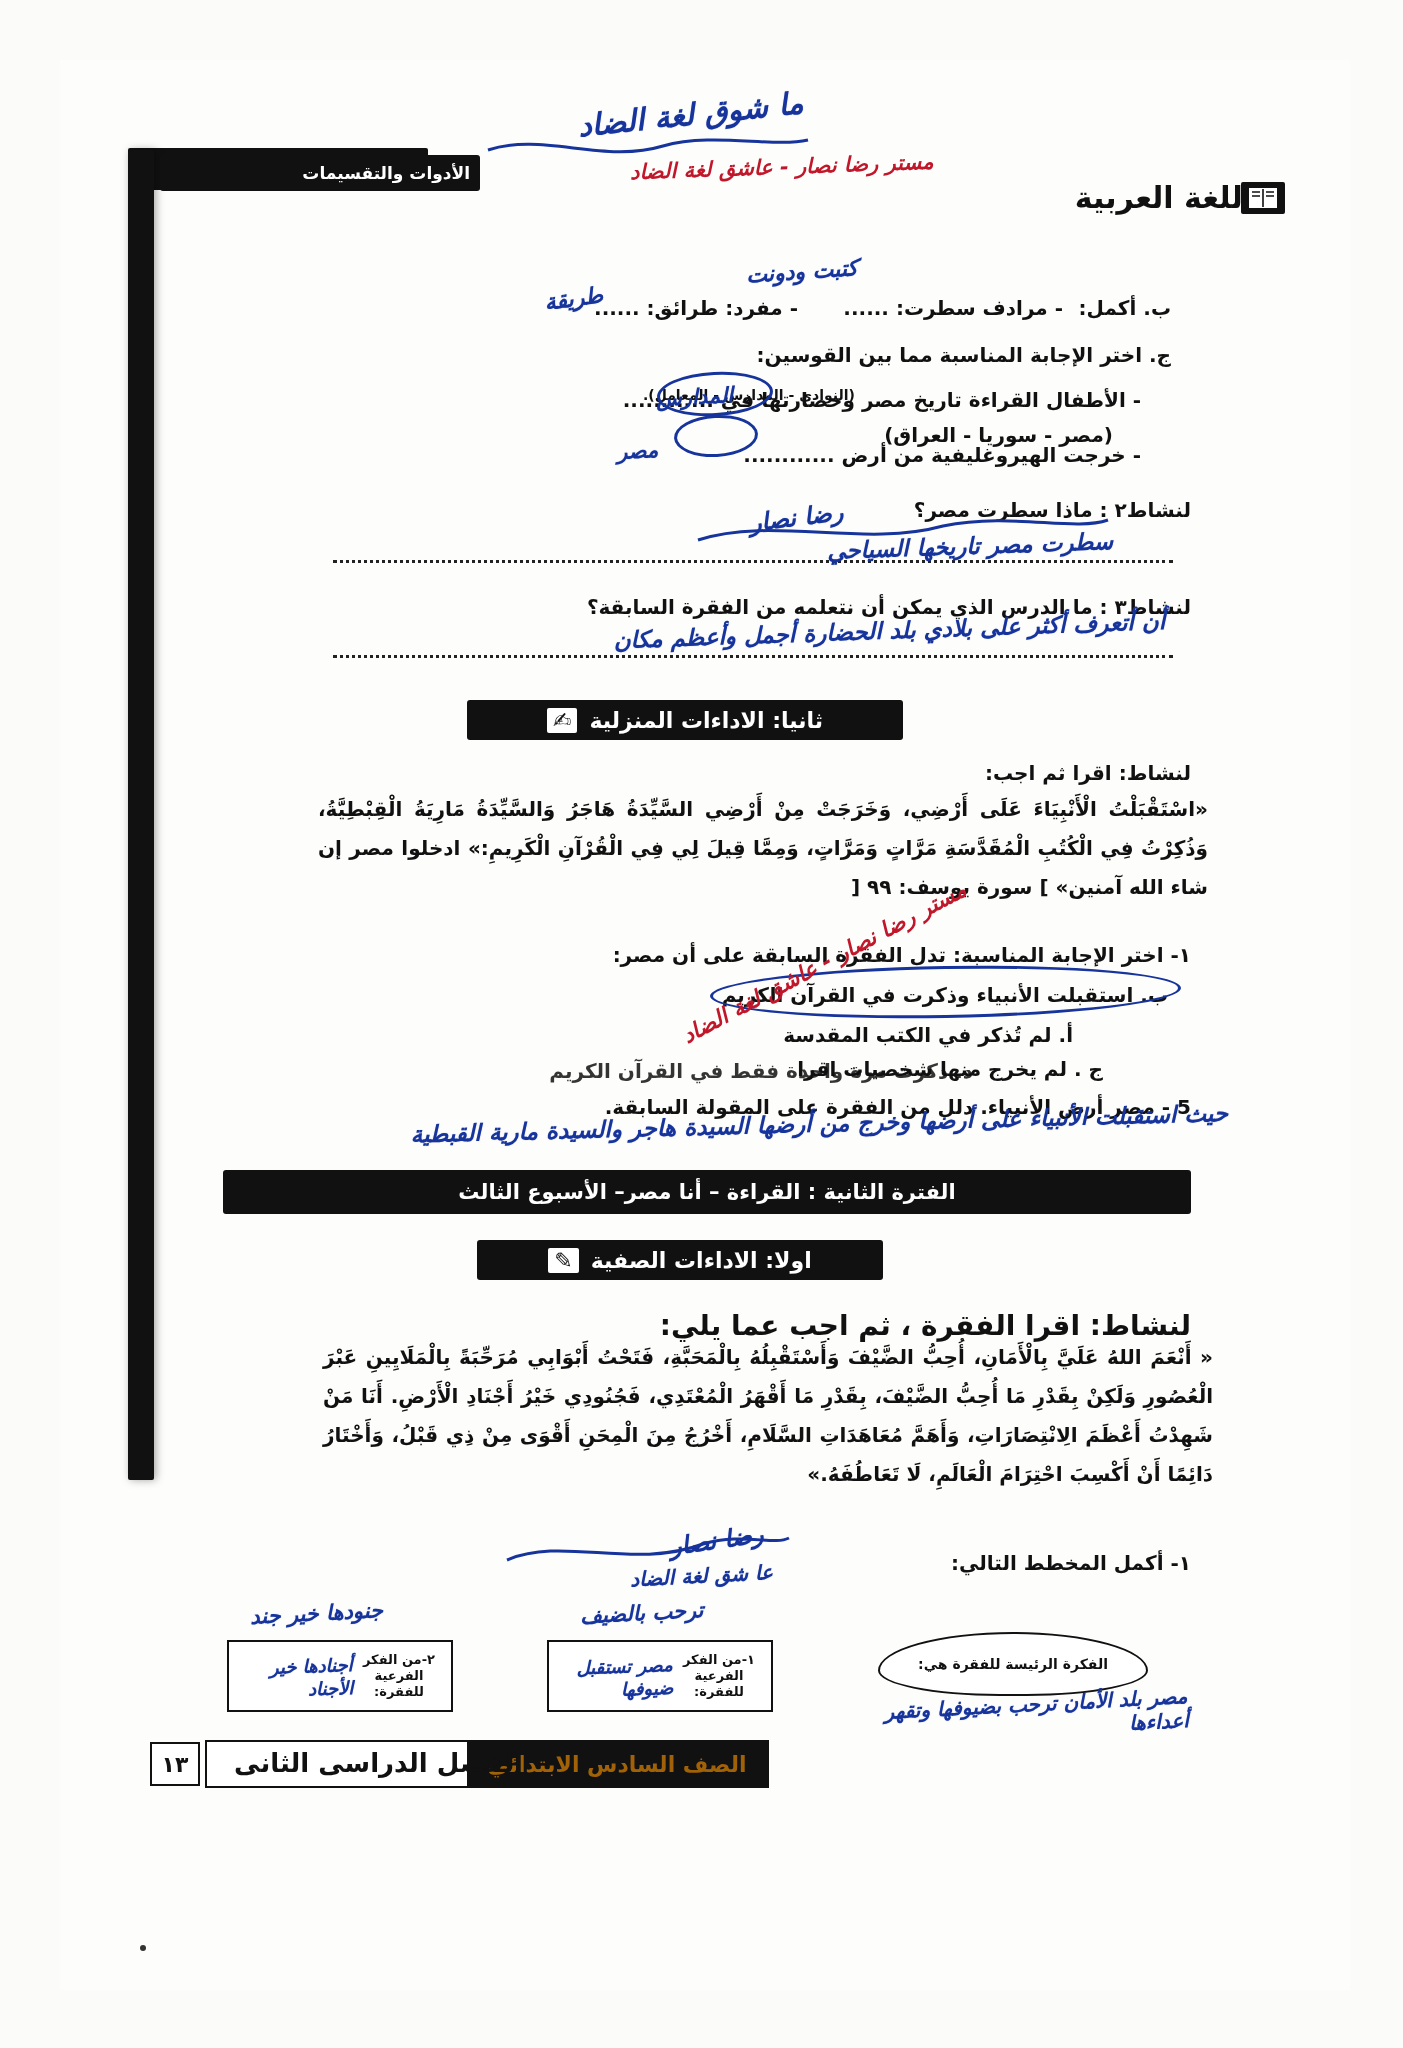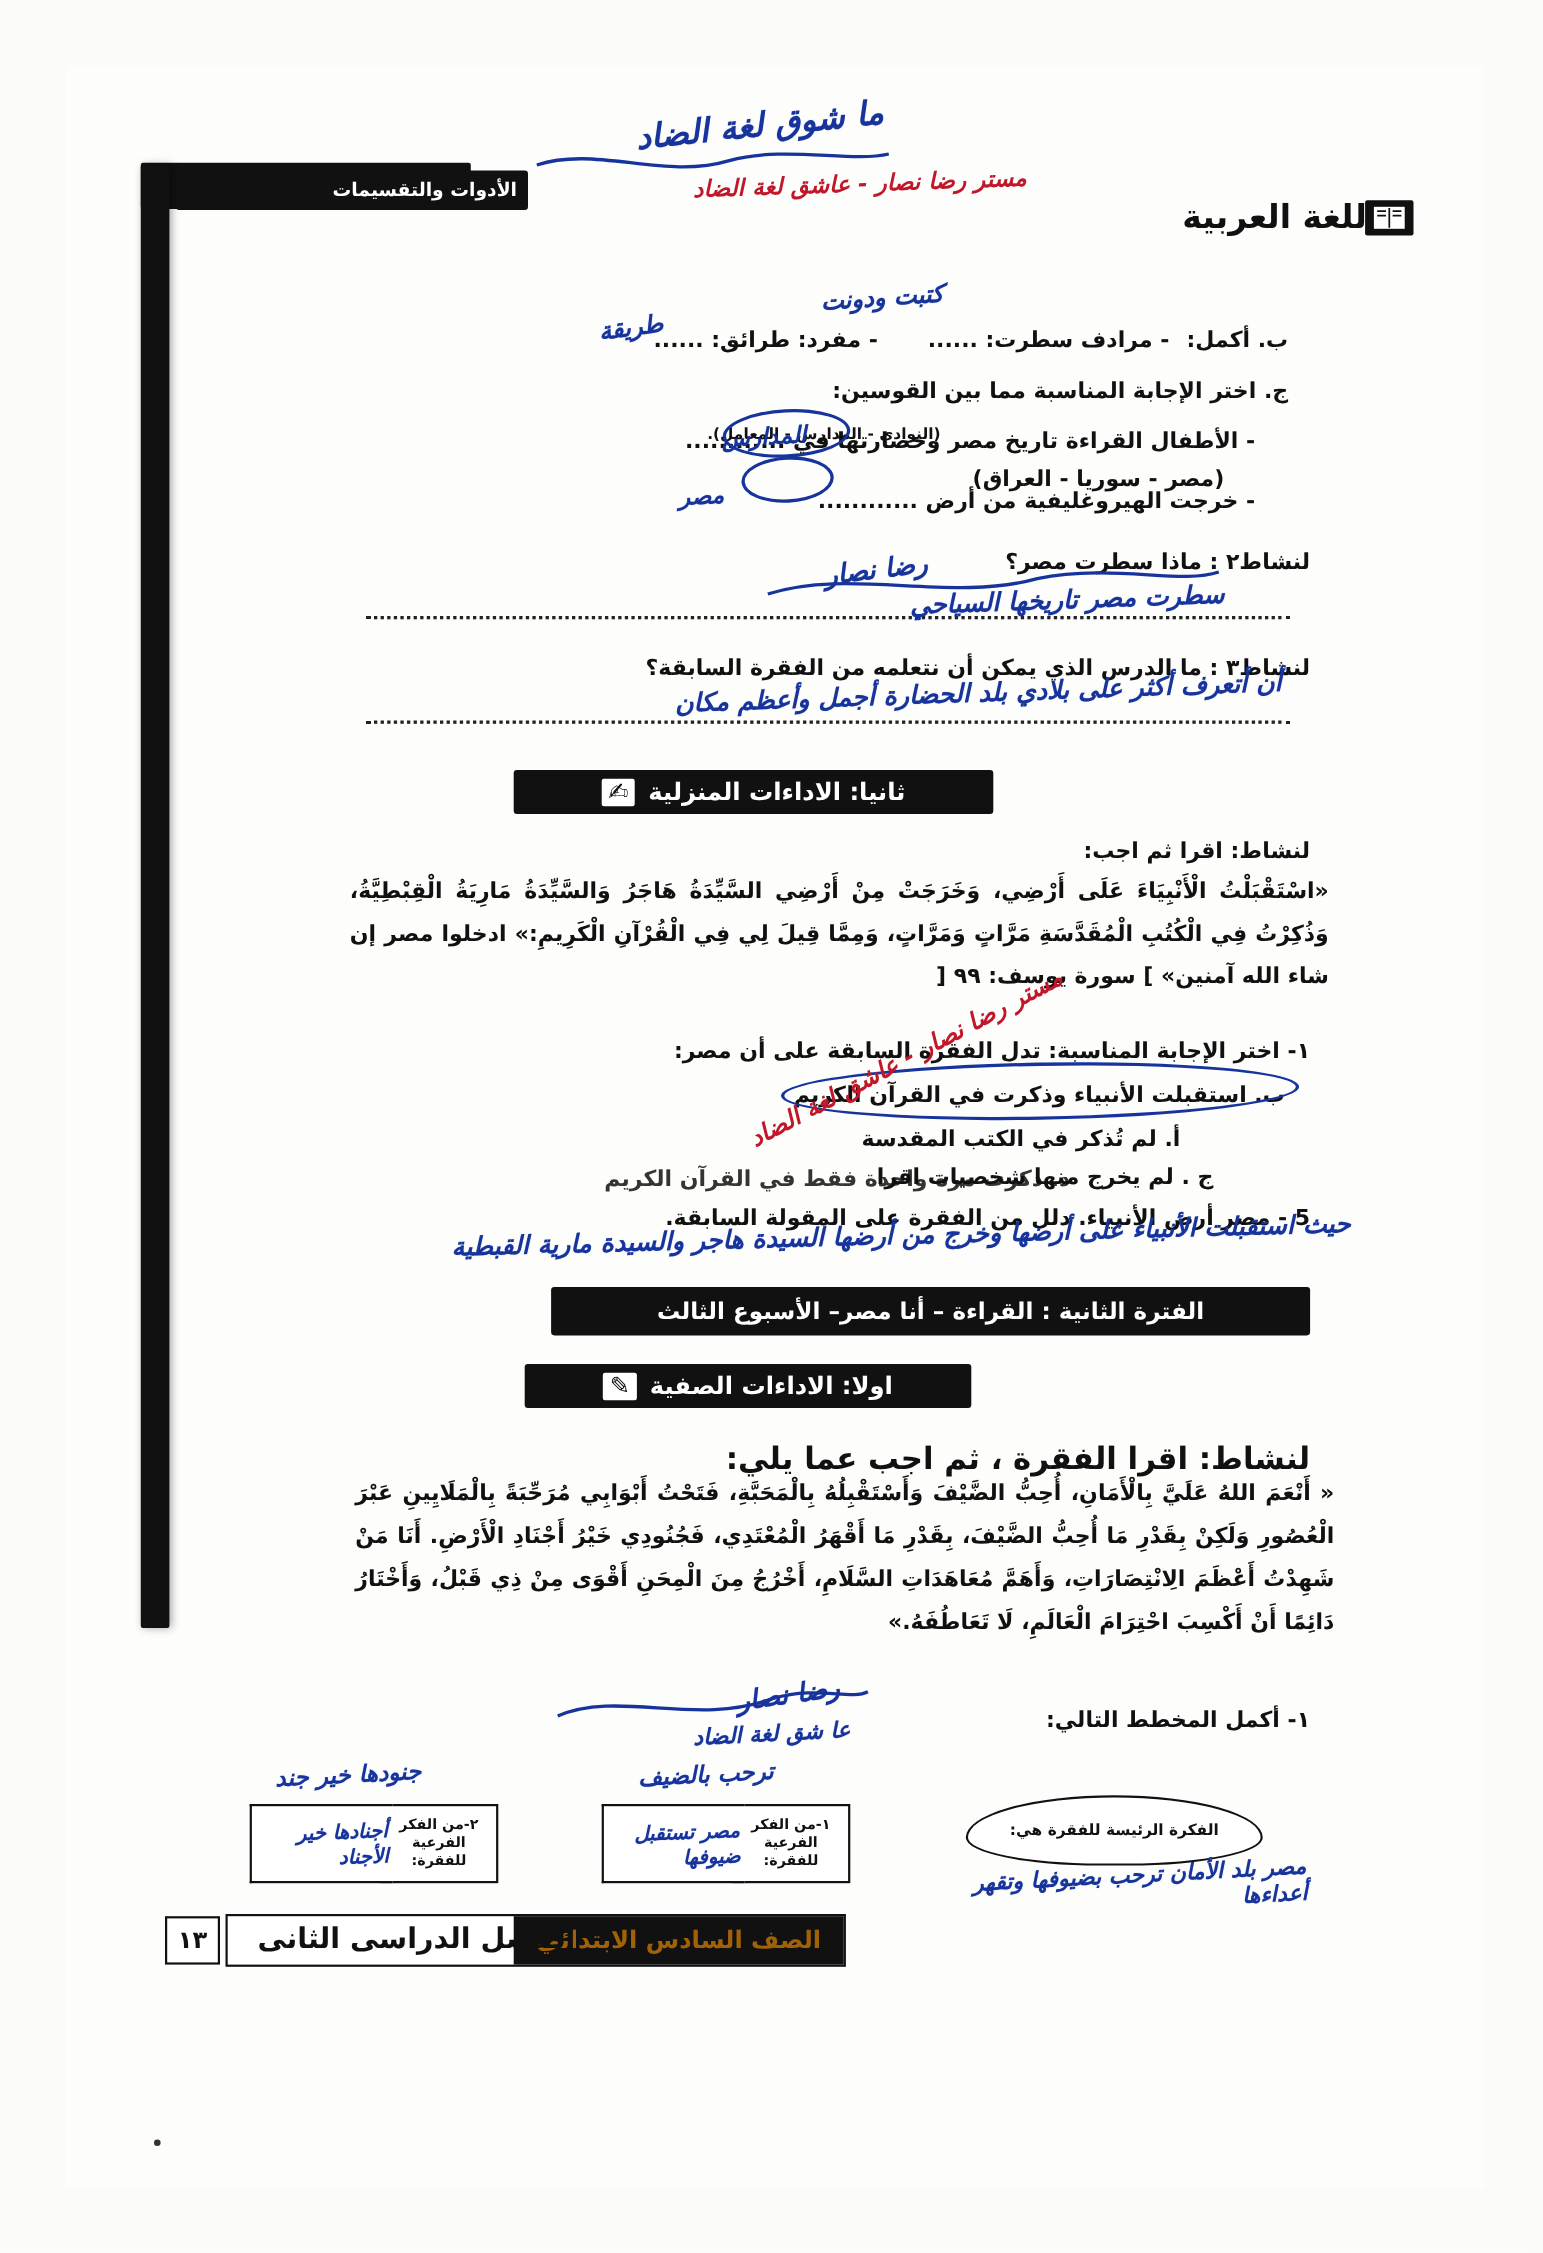--- a/index.html
+++ b/index.html
@@ -197,21 +197,21 @@
   <div class="oval blue2" style="right:222px;top:966px;width:465px;height:46px;transform:rotate(-1deg);"></div>
   <div class="blk b" style="right:330px;top:1020px;font-size:20px;">أ. لم تُذكر في الكتب المقدسة</div>
   <div class="blk b" style="right:300px;top:1054px;font-size:20px;">ج . لم يخرج منها شخصيات اقرا</div>
   <div class="blk b" style="right:430px;top:1056px;font-size:20px;opacity:.85;">د. ذكرت مرة واحدة فقط في القرآن الكريم</div>
 
   <div class="red" style="right:420px;top:950px;font-size:22px;transform:rotate(-28deg);white-space:nowrap;">مستر رضا نصار - عاشق لغة الضاد</div>
 
   <div class="blk b" style="right:212px;top:1092px;font-size:20px;">5 - مصر أرض الأنبياء. دلل من الفقرة على المقولة السابقة.</div>
   <div class="hw mid" style="right:175px;top:1100px;width:900px;font-size:23px;transform:rotate(-1.5deg);">حيث استقبلت الأنبياء على أرضها وخرج من أرضها السيدة هاجر والسيدة مارية القبطية</div>
 
-  <div class="bar" style="right:212px;top:1170px;width:690px;height:44px;justify-content:center;font-size:21px;">
+  <div class="bar" style="right:212px;top:1170px;width:968px;height:44px;justify-content:center;font-size:21px;">
     <span>الفترة الثانية  :  القراءة – أنا مصر– الأسبوع الثالث</span>
   </div>
 
   <div class="bar sect-bar" style="right:520px;top:1240px;width:370px;">
     <span>اولا: الاداءات الصفية</span>
     <span style="background:#fff;color:#111;padding:0 6px;border-radius:2px;">✎</span>
   </div>
 
   <div class="blk b" style="right:212px;top:1304px;font-size:28px;">لنشاط: اقرا الفقرة ، ثم اجب عما يلي:</div>
   <div class="blk quote b" style="right:190px;top:1338px;width:890px;font-size:20px;">« أَنْعَمَ اللهُ عَلَيَّ بِالْأَمَانِ، أُحِبُّ الضَّيْفَ وَأَسْتَقْبِلُهُ بِالْمَحَبَّةِ، فَتَحْتُ أَبْوَابِي مُرَحِّبَةً بِالْمَلَايِينِ عَبْرَ الْعُصُورِ وَلَكِنْ بِقَدْرِ مَا أُحِبُّ الضَّيْفَ، بِقَدْرِ مَا أَقْهَرُ الْمُعْتَدِي، فَجُنُودِي خَيْرُ أَجْنَادِ الْأَرْضِ. أَنَا مَنْ شَهِدْتُ أَعْظَمَ الِانْتِصَارَاتِ، وَأَهَمَّ مُعَاهَدَاتِ السَّلَامِ، أَخْرُجُ مِنَ الْمِحَنِ أَقْوَى مِنْ ذِي قَبْلُ، وَأَخْتَارُ دَائِمًا أَنْ أَكْسِبَ احْتِرَامَ الْعَالَمِ، لَا تَعَاطُفَهُ.»</div>

